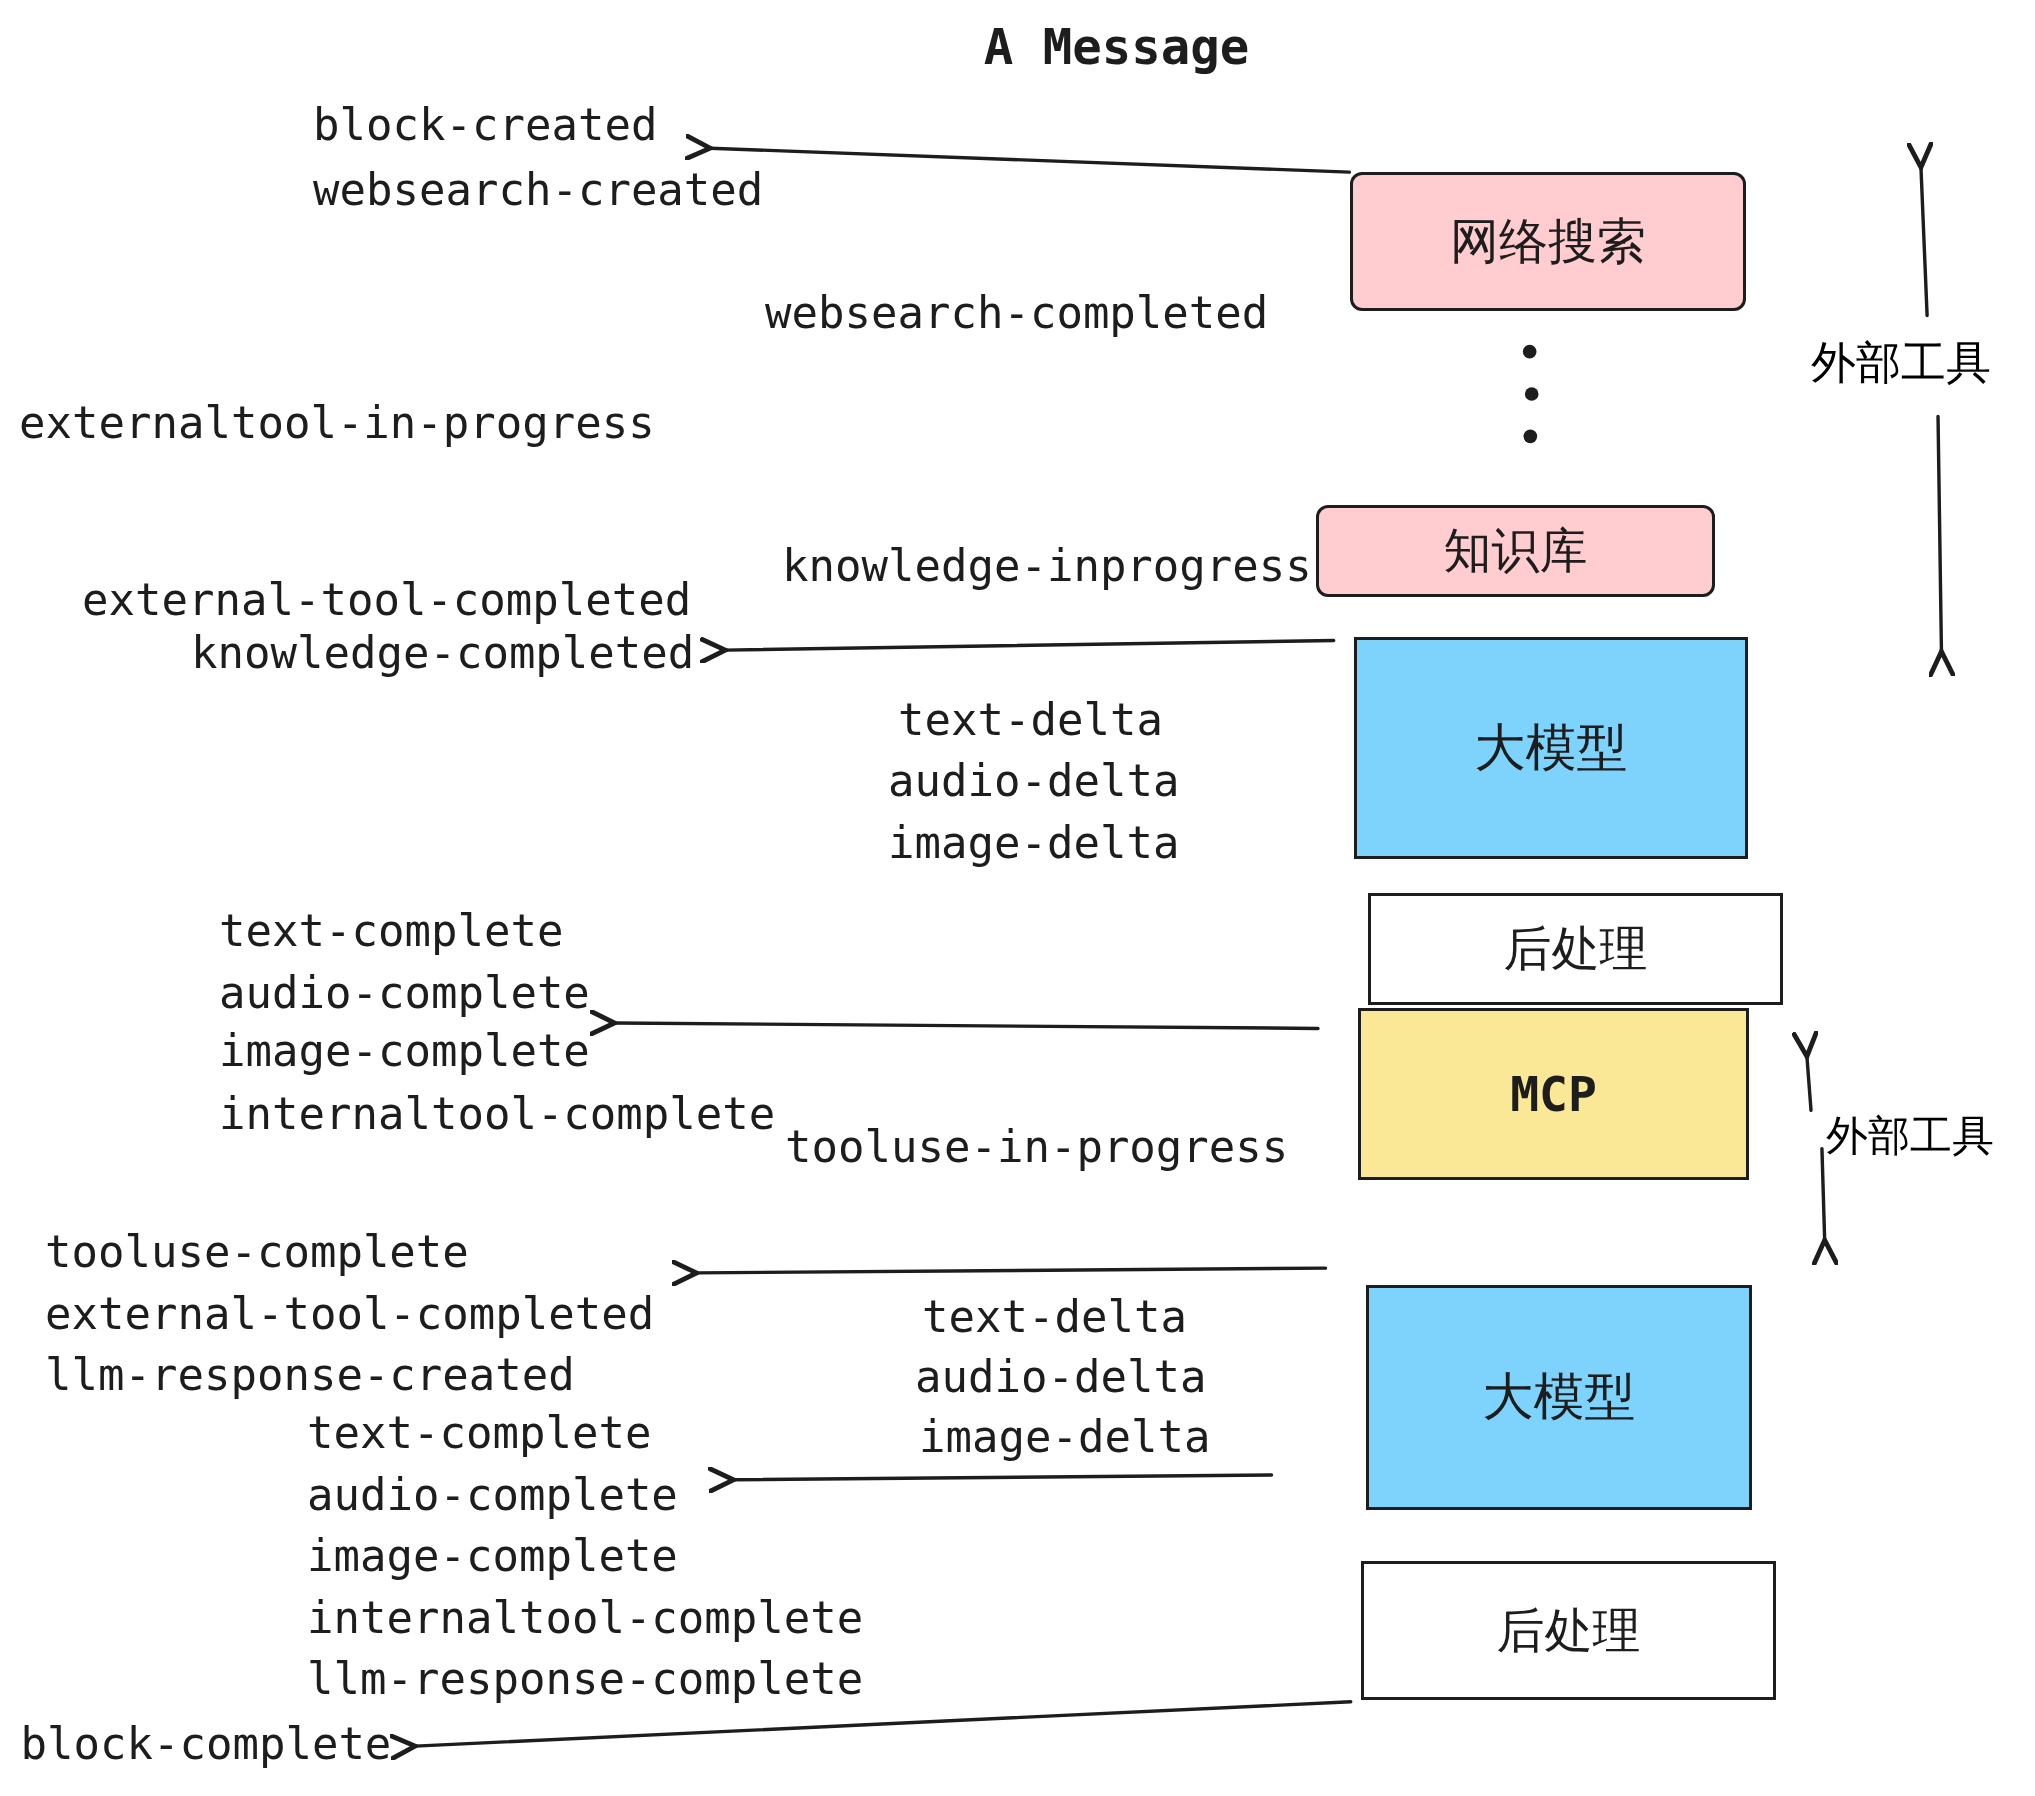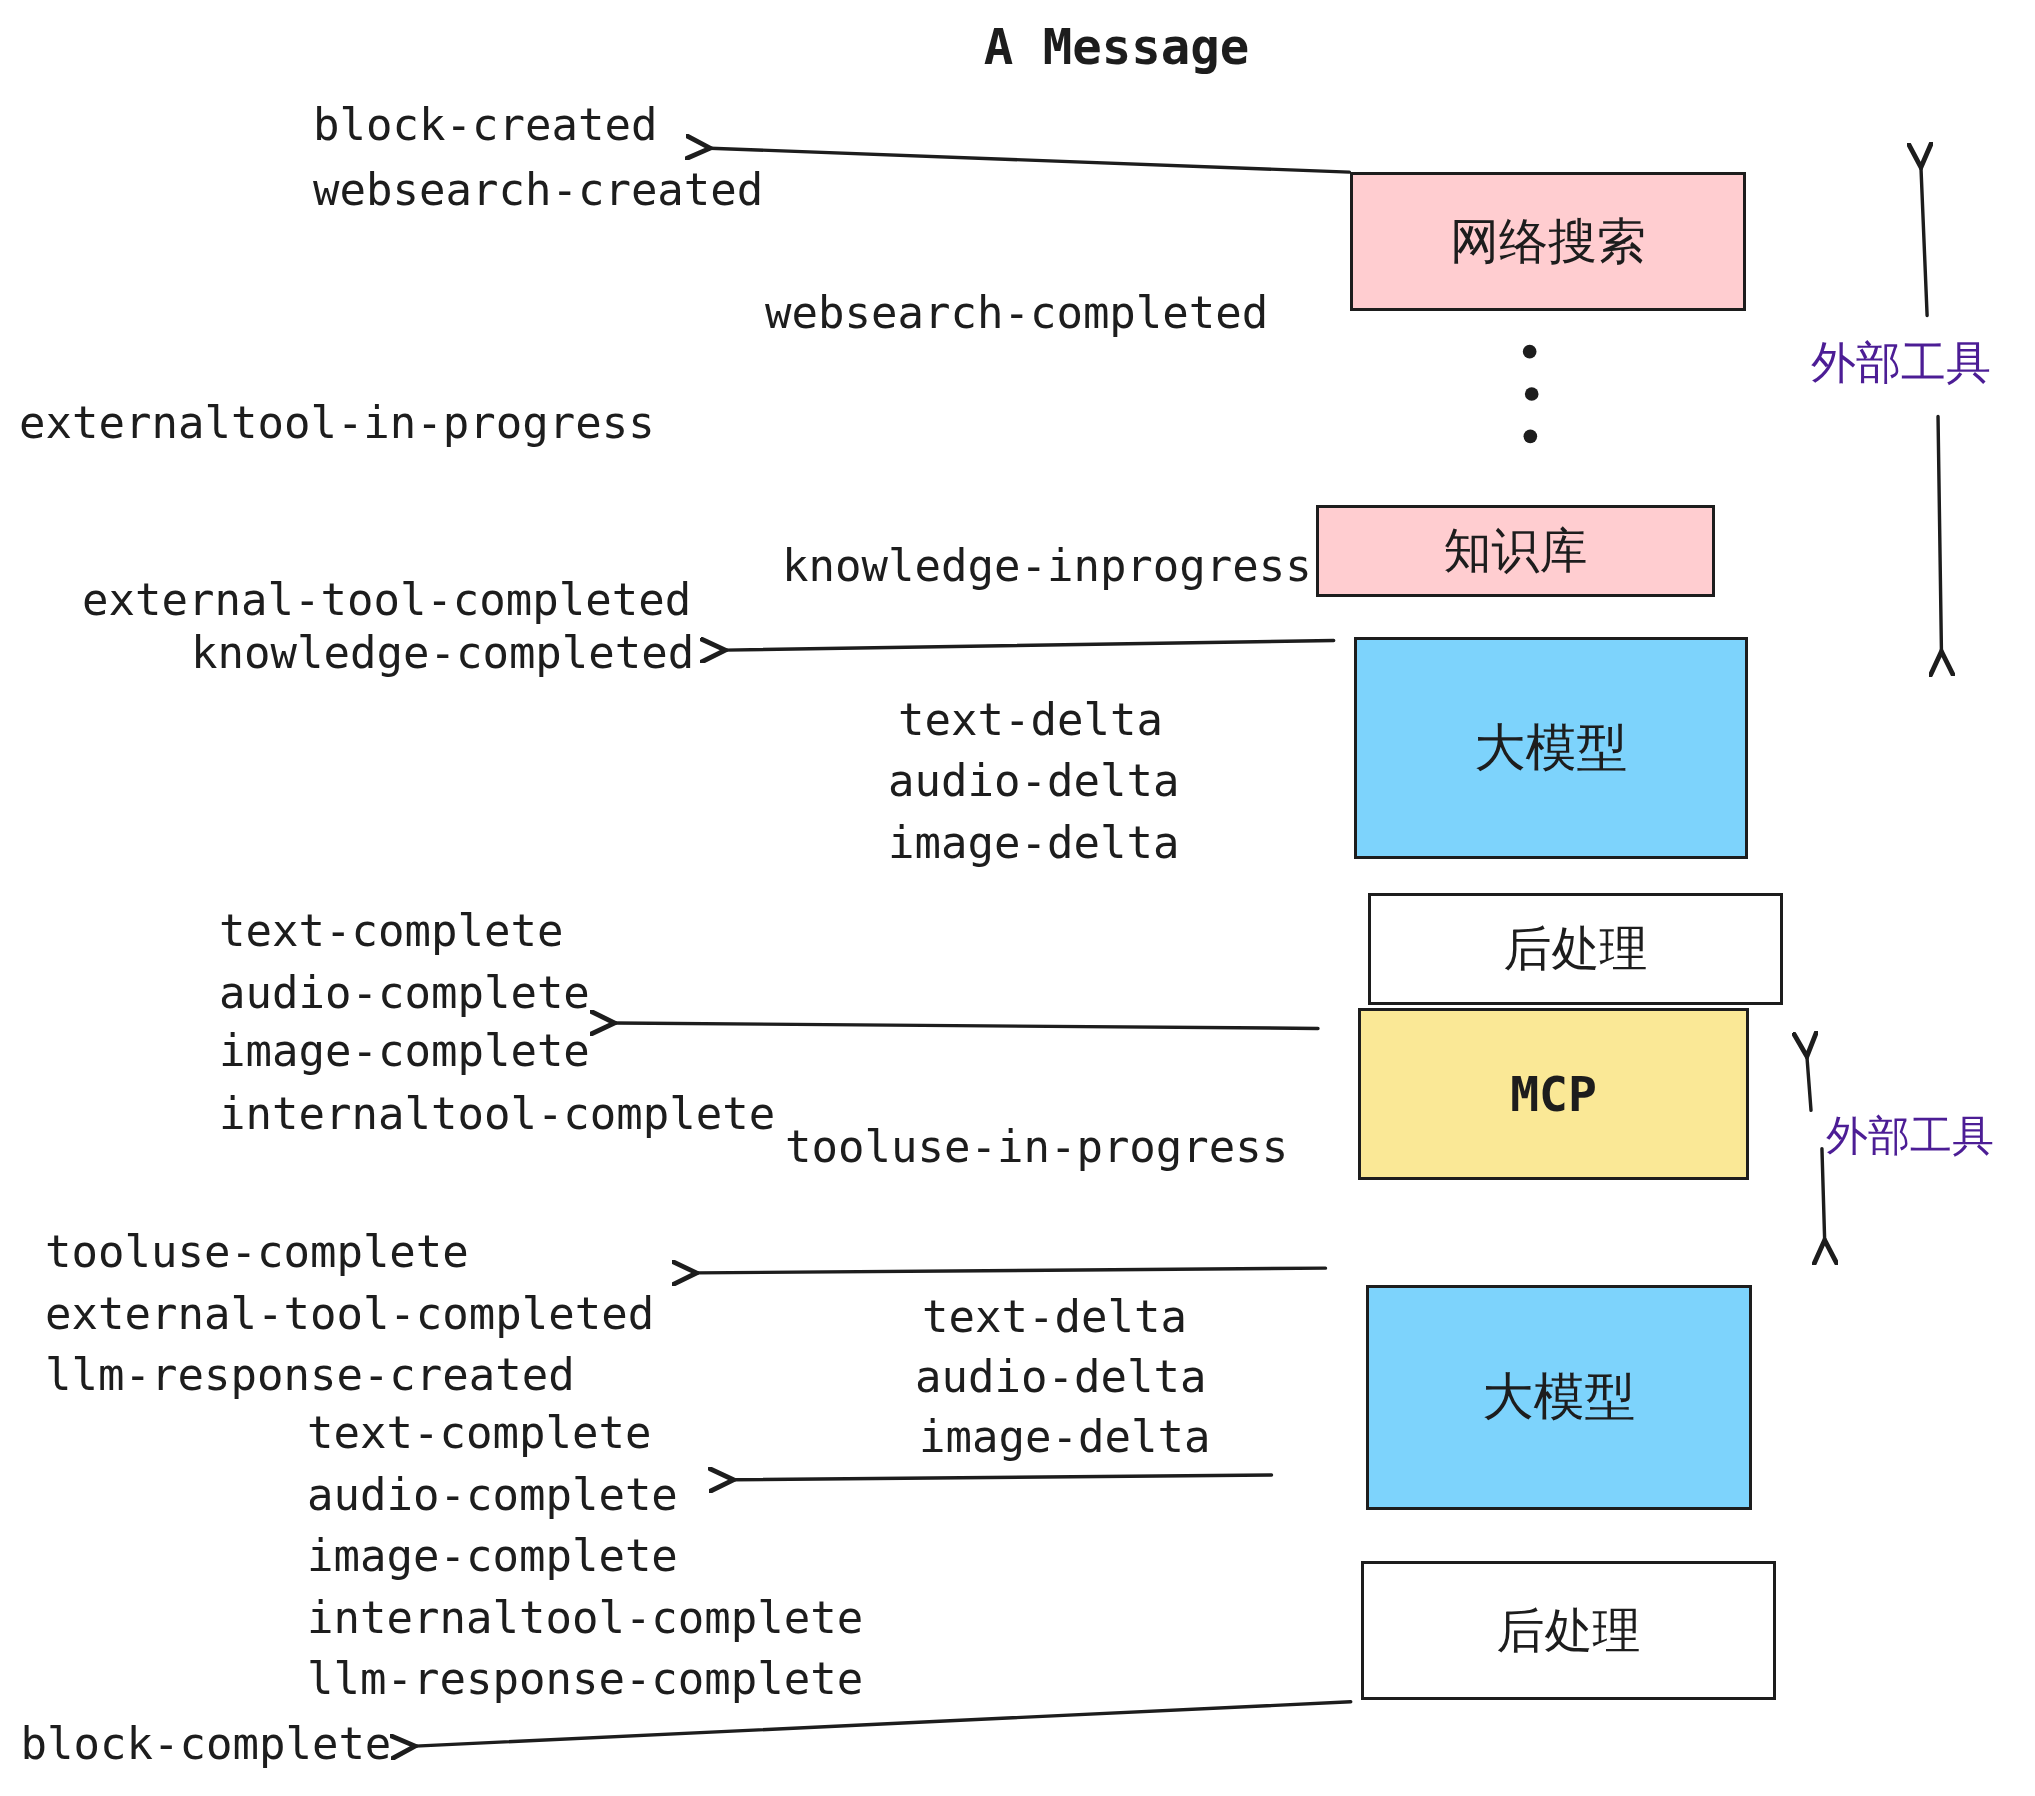--- a/index.html
+++ b/index.html
@@ -4,27 +4,27 @@
 <style>
   html,body{margin:0;padding:0;background:#ffffff;}
   #canvas{position:relative;width:2035px;height:1796px;background:#ffffff;overflow:hidden;
           font-family:"DejaVu Sans Mono","Liberation Mono",monospace;color:#1d1d1d;}
   .ev{position:absolute;font-size:44px;line-height:1.05;white-space:nowrap;color:#1d1d1d;
       font-family:"DejaVu Sans Mono","Liberation Mono",monospace;}
   .title{position:absolute;left:956px;top:19px;width:273px;text-align:center;
          font-size:49px;font-weight:bold;white-space:nowrap;margin-left:24px;}
   .box{position:absolute;border:3.4px solid #1d1d1d;display:flex;align-items:center;justify-content:center;
        box-sizing:border-box;font-family:"Liberation Sans","DejaVu Sans",sans-serif;font-size:49px;color:#1d1d1d;}
-  .box.pink{background:#ffcdd0;}
+  .box.pink{background:#ffcdd0;border-radius:12px;}
   .box.green{background:#7dd3fc;}
   .box.yellow{background:#fae896;}
   .box.white{background:#ffffff;}
   .box .mcp-label{font-family:"DejaVu Sans Mono","Liberation Mono",monospace;font-weight:bold;font-size:48px;}
   .cjk{position:absolute;font-family:"Liberation Sans","DejaVu Sans",sans-serif;font-size:44px;
-       white-space:nowrap;color:#4c1d95;}
+       white-space:nowrap;color:#000000;}
   svg.overlay{position:absolute;left:0;top:0;width:2035px;height:1796px;pointer-events:none;}
   svg .ln{stroke:#1d1d1d;stroke-width:5;fill:none;stroke-linecap:round;}
 </style>
 </head>
 <body>
 
 <div id="canvas">
 
   <div class="title">A Message</div>
 

